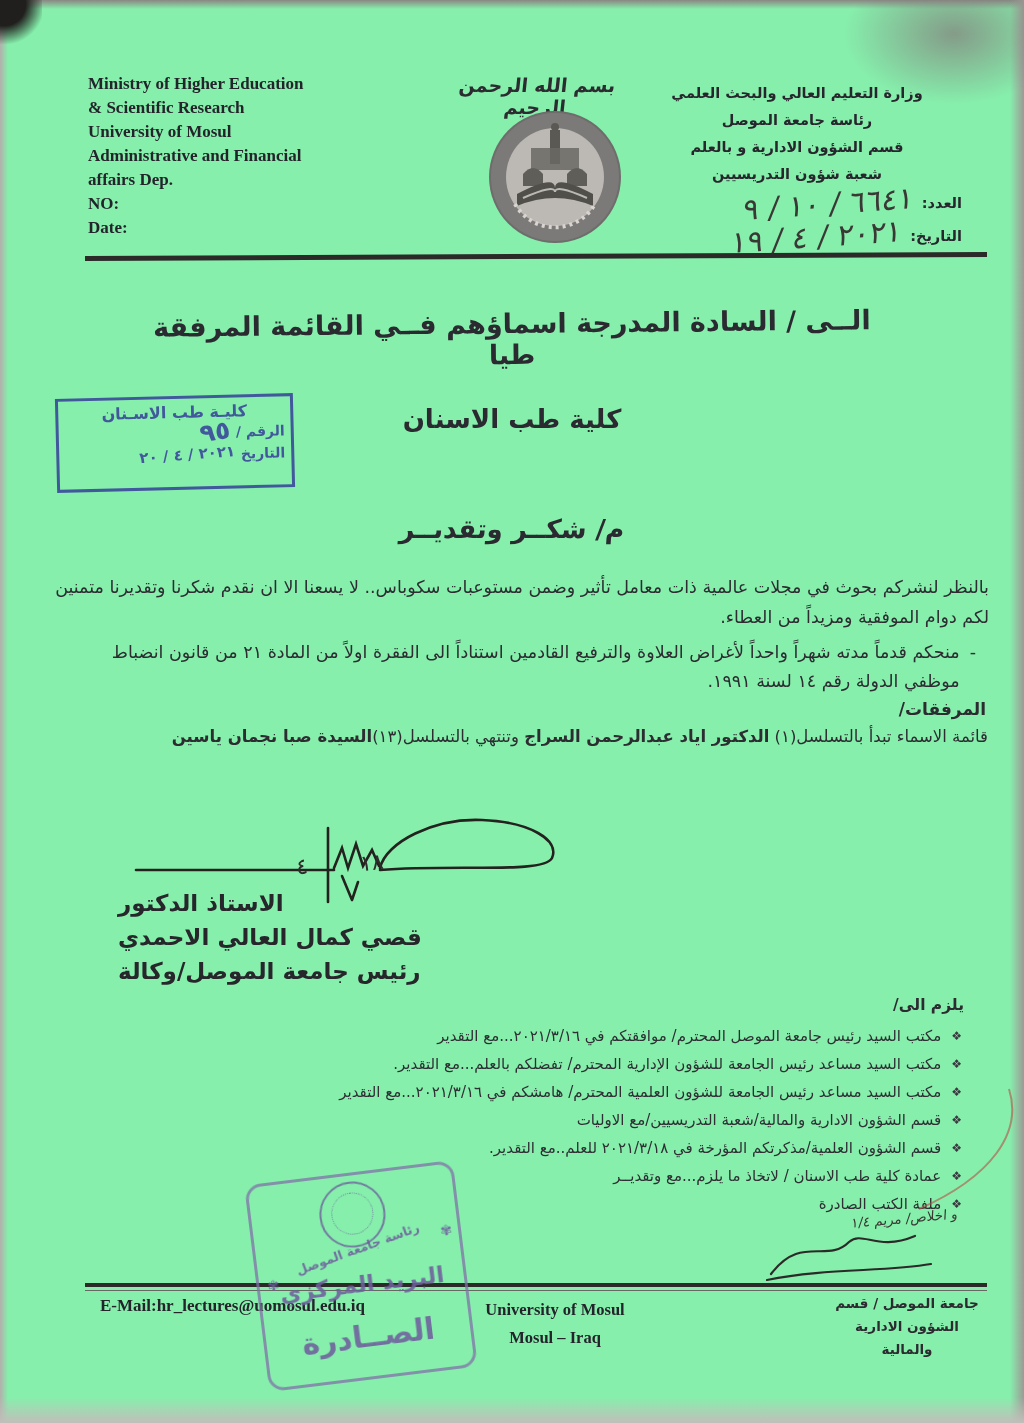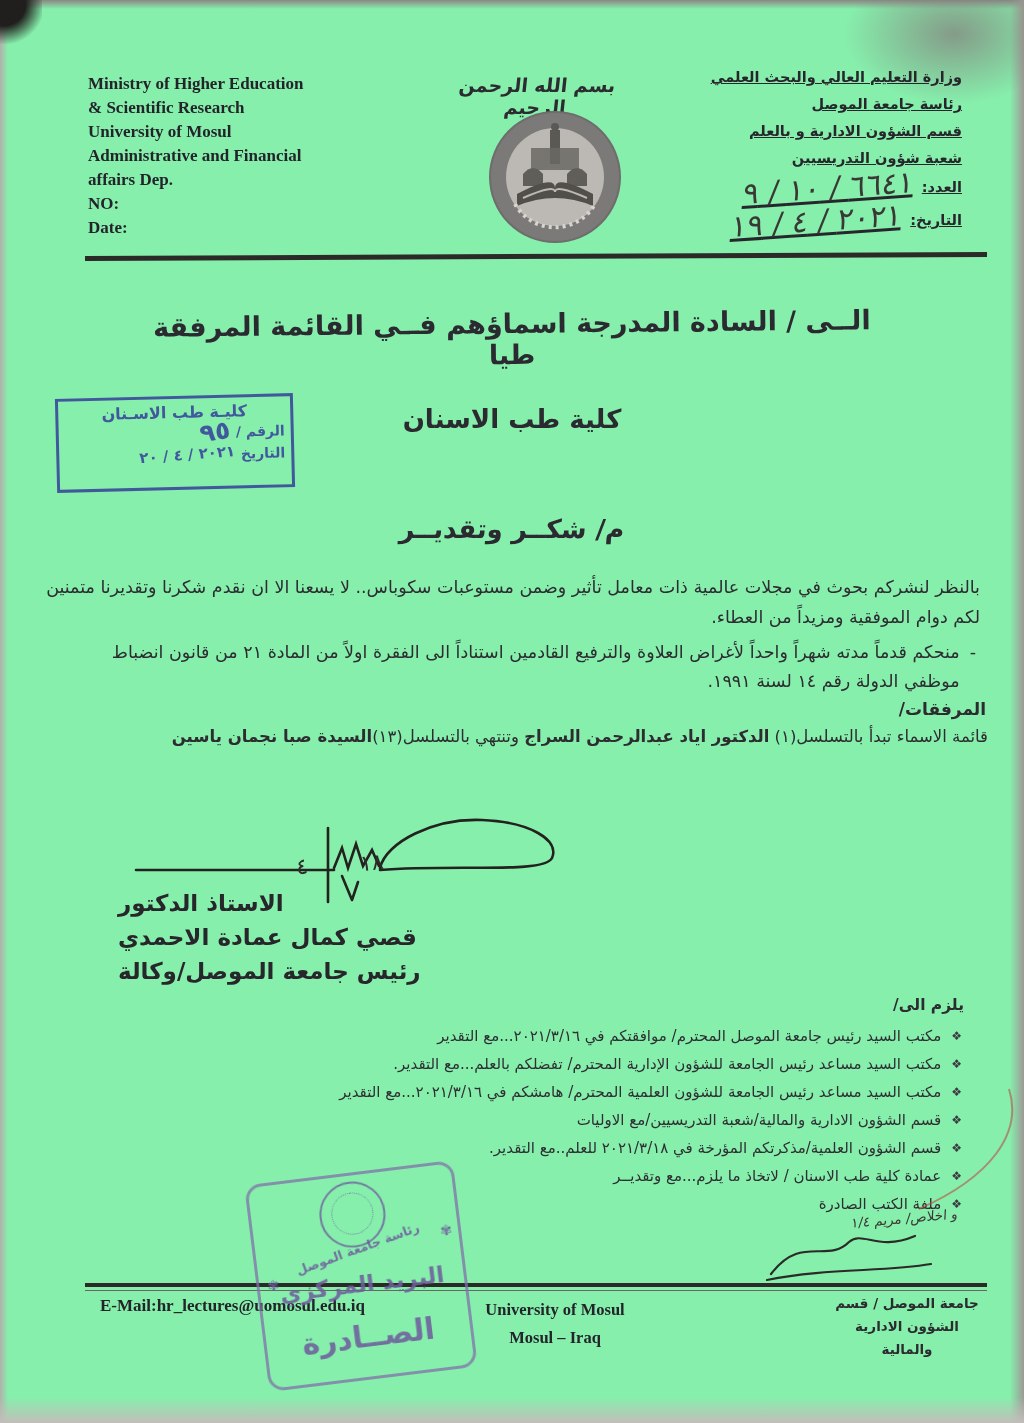--- a/index.html
+++ b/index.html
@@ -14,22 +14,22 @@
            background:radial-gradient(closest-side,rgba(132,127,124,.75),rgba(132,127,124,0));}
   .shade-right{right:0;top:0;width:14px;height:100%;background:linear-gradient(270deg,#9d9996,rgba(157,153,150,0));}
   .shade-left{left:0;top:0;width:8px;height:100%;background:linear-gradient(90deg,#b3afac,rgba(179,175,172,0));}
   .shade-bottom{left:0;bottom:0;width:100%;height:26px;background:linear-gradient(0deg,#c2beba,rgba(194,190,186,0));}
 
   
   .en-head{left:88px;top:72px;width:320px;font-family:"Liberation Serif",serif;
            font-weight:bold;font-size:17px;line-height:24px;color:#23232a;}
   .bismillah{left:424px;top:74px;width:224px;text-align:center;font-size:19px;font-weight:bold;
              transform:skewX(-6deg);color:#2b2b30;}
-  .ar-head{right:62px;top:64px;width:330px;direction:rtl;text-align:right;
-           font-size:14.5px;font-weight:bold;line-height:27px;color:#26262c;text-decoration:underline;}
+  .ar-head{right:62px;top:80px;width:330px;direction:rtl;text-align:center;
+           font-size:14.5px;font-weight:bold;line-height:27px;color:#26262c;}
   .num-row{display:flex;direction:rtl;align-items:center;gap:8px;font-size:14.5px;font-weight:bold;}
   .hw{font-weight:normal;color:#3a3835;letter-spacing:3px;}
   .hw-big{font-size:30px;transform:rotate(-4deg) skewX(-10deg);white-space:nowrap;direction:ltr;}
   .rule-top{left:85px;top:254px;width:902px;height:5px;background:#2b2a29;transform:rotate(-.25deg);}
 
   
   .to-line{left:140px;top:308px;width:744px;direction:rtl;text-align:center;
            font-size:27px;font-weight:bold;color:#2a2a30;transform:rotate(-.6deg);}
   .college-line{left:262px;top:404px;width:500px;direction:rtl;text-align:center;
            font-size:26px;font-weight:bold;color:#2a2a30;}
@@ -40,21 +40,21 @@
   .dent-stamp{left:56px;top:396px;width:238px;height:94px;border:3px solid #3d4c9b;
            transform:rotate(-1.4deg);color:#3d4c9b;direction:rtl;text-align:center;
            padding:4px 6px;box-sizing:border-box;opacity:.92;}
   .dent-l1{font-size:16px;font-weight:bold;letter-spacing:1px;}
   .dent-row{display:flex;direction:rtl;align-items:center;justify-content:flex-start;gap:6px;
            font-size:14px;font-weight:bold;line-height:22px;}
   .dent-num{font-size:25px;transform:rotate(-8deg);letter-spacing:2px;}
   .dent-date{font-size:15px;transform:rotate(-3deg);direction:ltr;letter-spacing:1px;}
 
   
-  .para1{left:36px;top:572px;width:944px;direction:rtl;text-align:right;
+  .para1{left:45px;top:572px;width:944px;direction:rtl;text-align:right;
          font-size:17.5px;line-height:30px;color:#2c2c31;}
   .bullet-para{left:60px;top:638px;width:916px;display:flex;direction:rtl;gap:10px;
          font-size:17.5px;line-height:29px;color:#2c2c31;}
   .attach-label{right:38px;top:699px;direction:rtl;font-size:17px;font-weight:bold;color:#2b2b30;}
   .attach-line{left:30px;top:727px;width:958px;direction:rtl;text-align:right;
          font-size:16.5px;color:#2c2c31;}
   .attach-line b{font-weight:bold;}
 
   
   .sig-svg{left:128px;top:806px;}
@@ -190,21 +190,21 @@
         <path d="M206 62 l8 -20 l6 20 l8 -24 l7 22 l9 -16 l7 16"></path>
         <path d="M252 62 C258 36 306 12 354 14 C402 16 432 34 424 52 C416 68 330 58 252 64"></path>
         <path d="M214 70 l10 24 M224 94 l6 -18"></path>
       </g>
     </svg>
     <span class="abs sig-hw" style="left:168px;top:48px;">٤</span>
     <span class="abs sig-hw" style="left:232px;top:44px;">١٨</span>
   </div>
   <div class="abs sig-block">
     <div>الاستاذ الدكتور</div>
-    <div>قصي كمال عمادة الاحمدي</div>
+    <div>قصي كمال العالي الاحمدي</div>
     <div>رئيس جامعة الموصل/وكالة</div>
   </div>
 
   <div class="abs copy-label">يلزم الى/</div>
   <div class="abs copy-list">
     <div class="copy-li">
       <span class="blt">❖</span>
       <span>مكتب السيد رئيس جامعة الموصل المحترم/ موافقتكم في ٢٠٢١/٣/١٦...مع التقدير</span>
     </div>
     <div class="copy-li">

